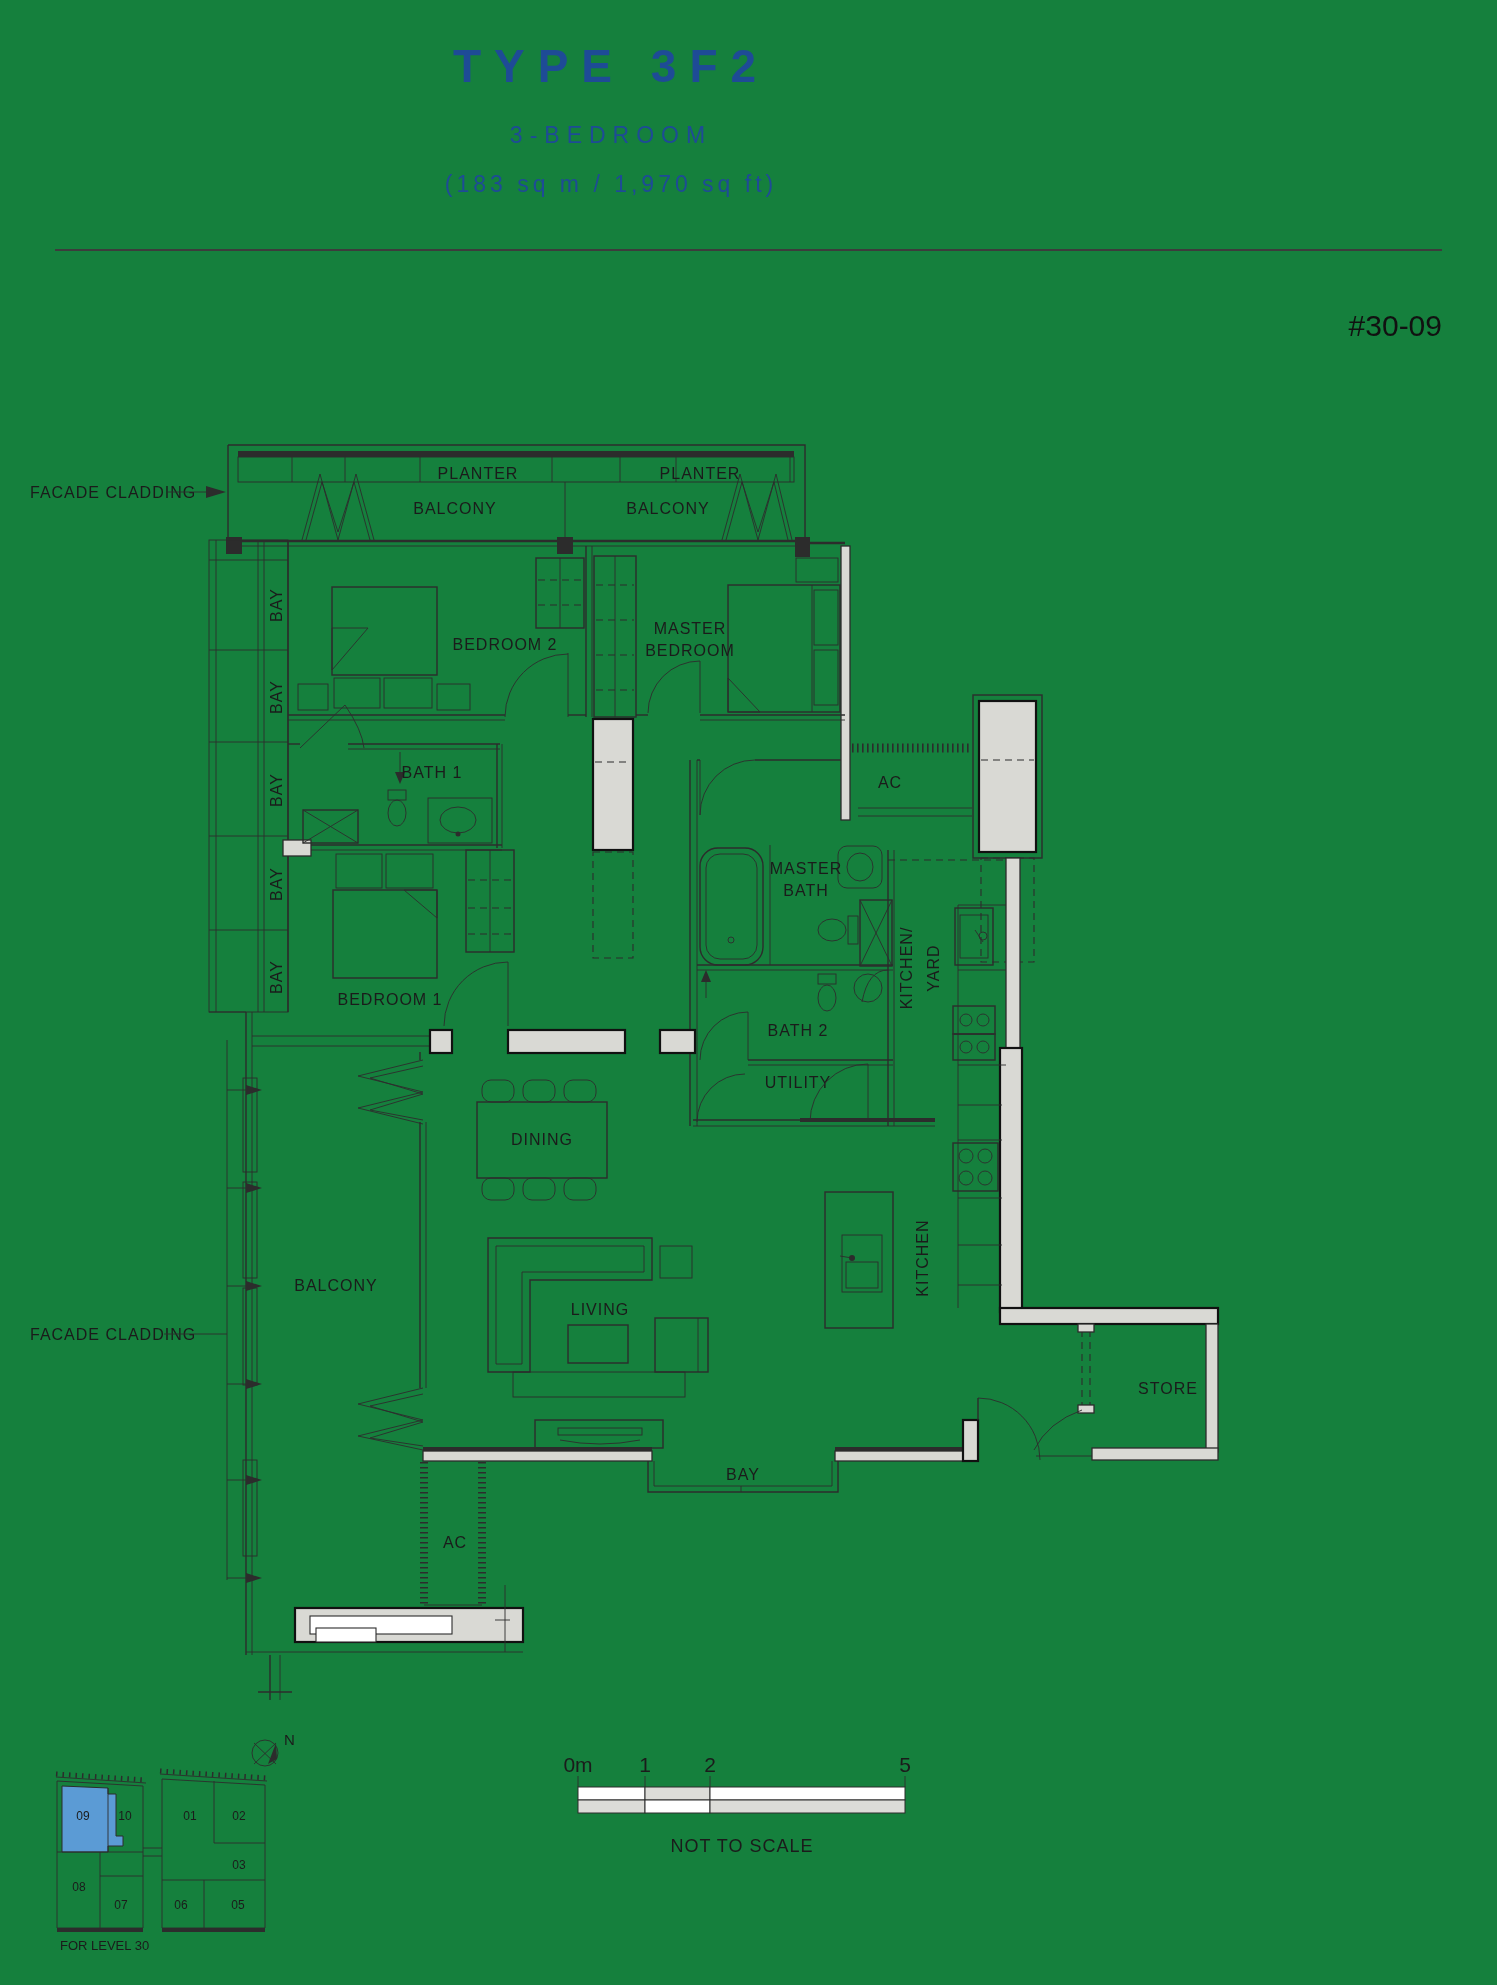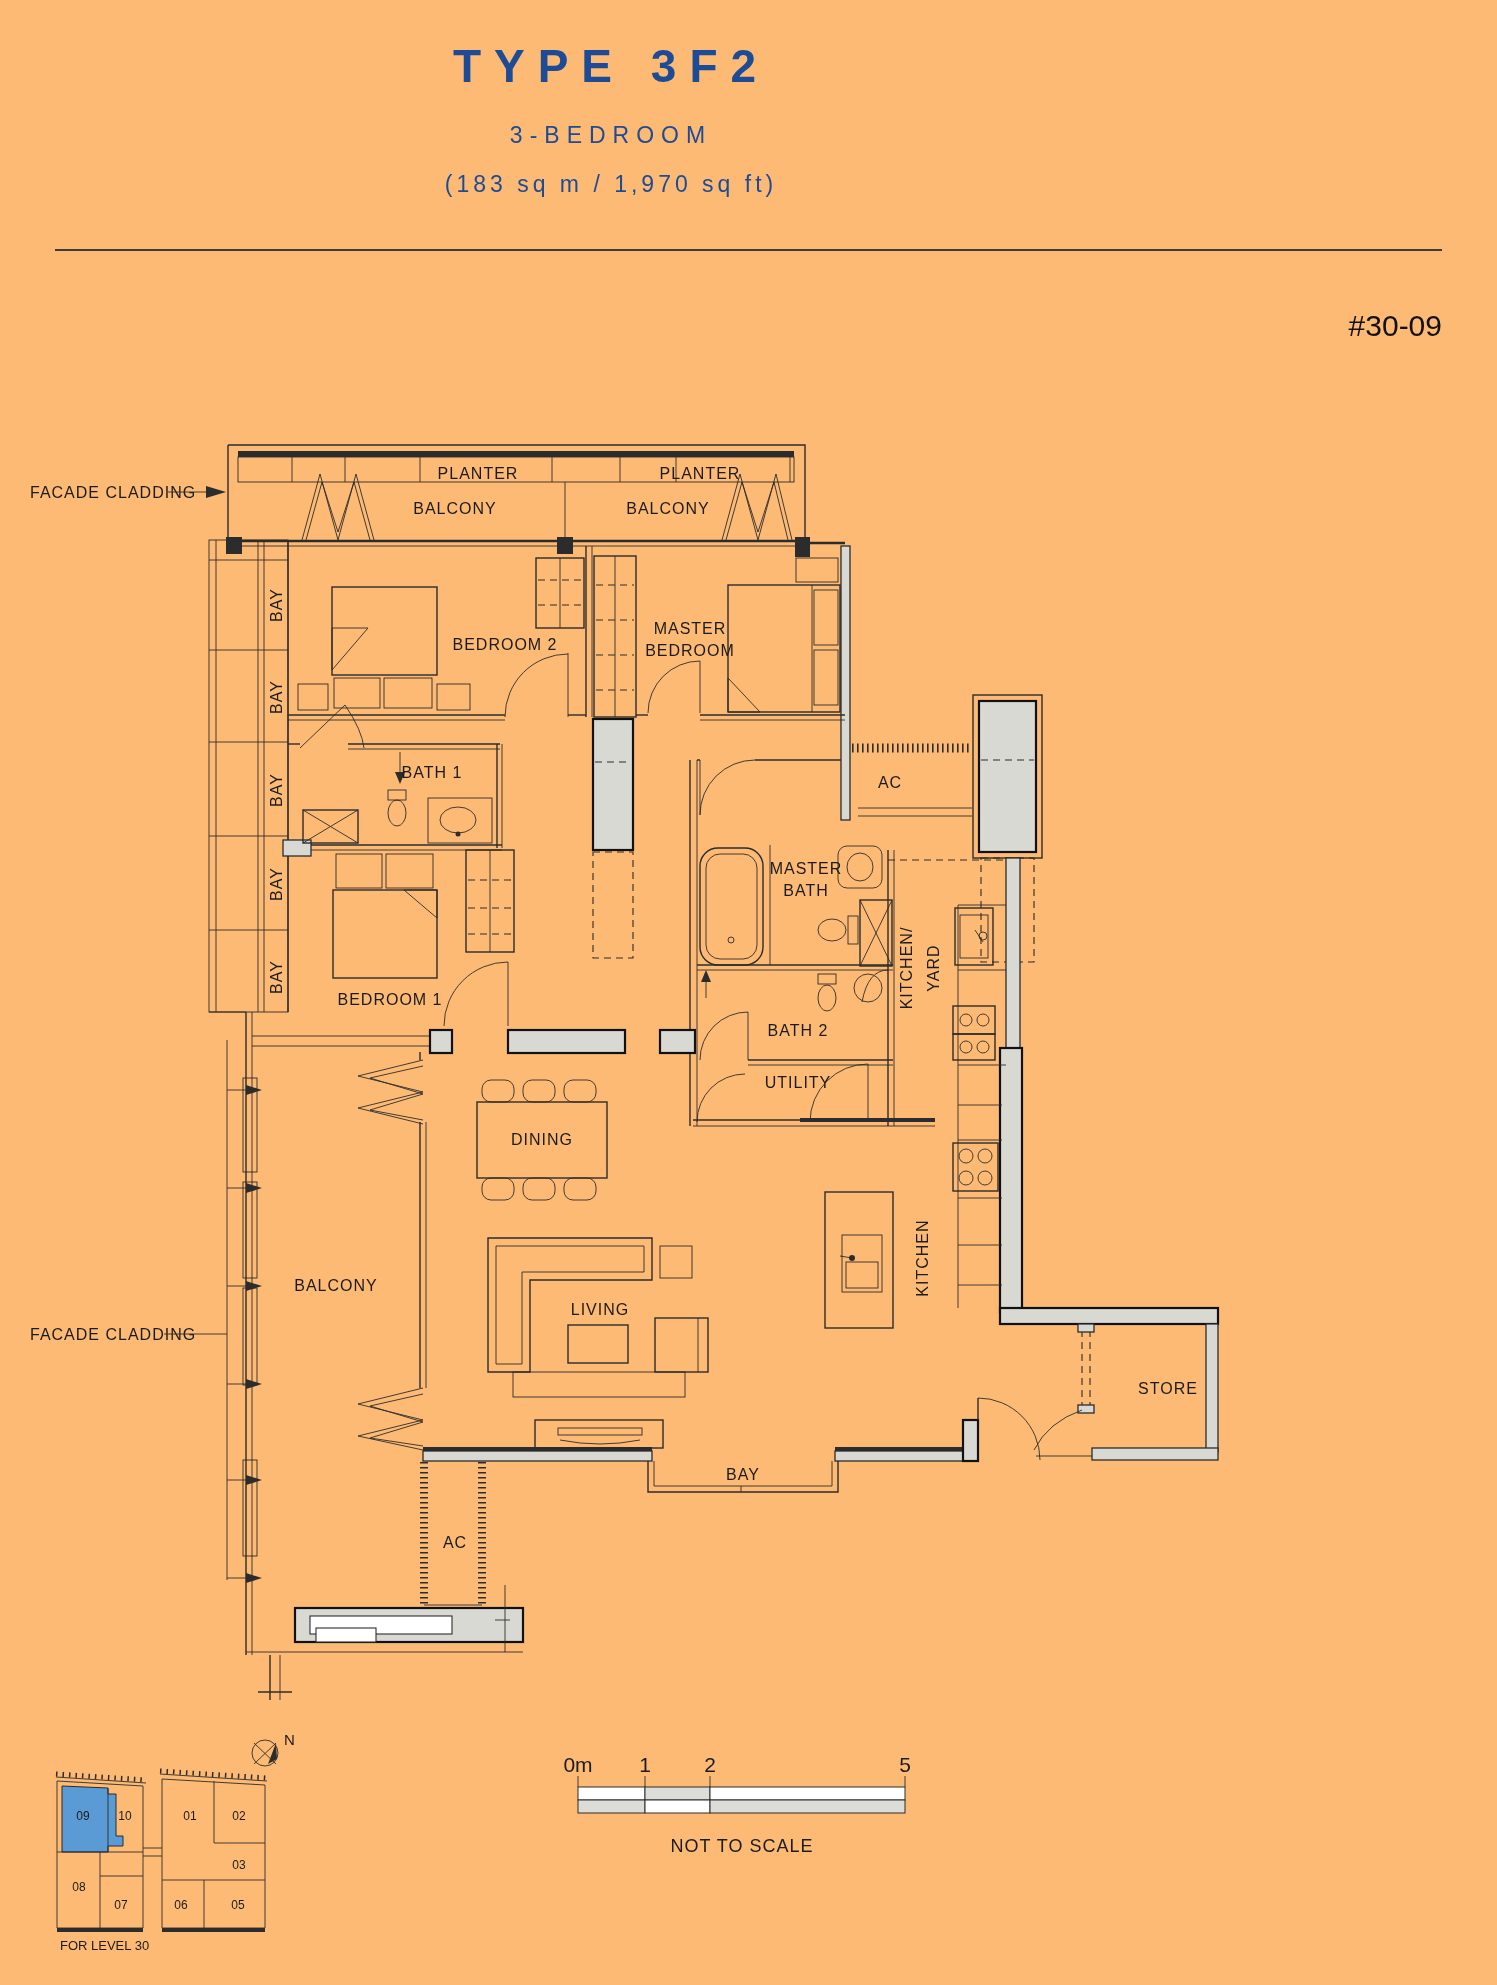--- a/index.html
+++ b/index.html
@@ -1,16 +1,16 @@
 <!DOCTYPE html>
 <html><head>
 <meta charset="utf-8">
 <style>
   html,body{margin:0;padding:0;background:#ffffff;}
-  .page{position:relative;width:1497px;height:1985px;background:#fdba74;font-family:"Liberation Sans",sans-serif;}
+  .page{position:relative;width:1497px;height:1985px;background:#15803d;font-family:"Liberation Sans",sans-serif;}
   svg{display:block;}
   
   .w  {fill:none;stroke:#2c2c2c;stroke-width:1.4;}
   .w2 {fill:none;stroke:#2c2c2c;stroke-width:2.4;}
   .thn{fill:none;stroke:#2c2c2c;stroke-width:0.9;}
   .blk{fill:#2c2c2c;stroke:none;}
   .gry{fill:#d9d9d4;stroke:#2c2c2c;stroke-width:1.3;}
   .gry2{fill:#d9d9d4;stroke:#111;stroke-width:2.2;}
   .wht{fill:#fff;stroke:#2c2c2c;stroke-width:1.1;}
   .dsh{fill:none;stroke:#2c2c2c;stroke-width:1.1;stroke-dasharray:7 5;}

